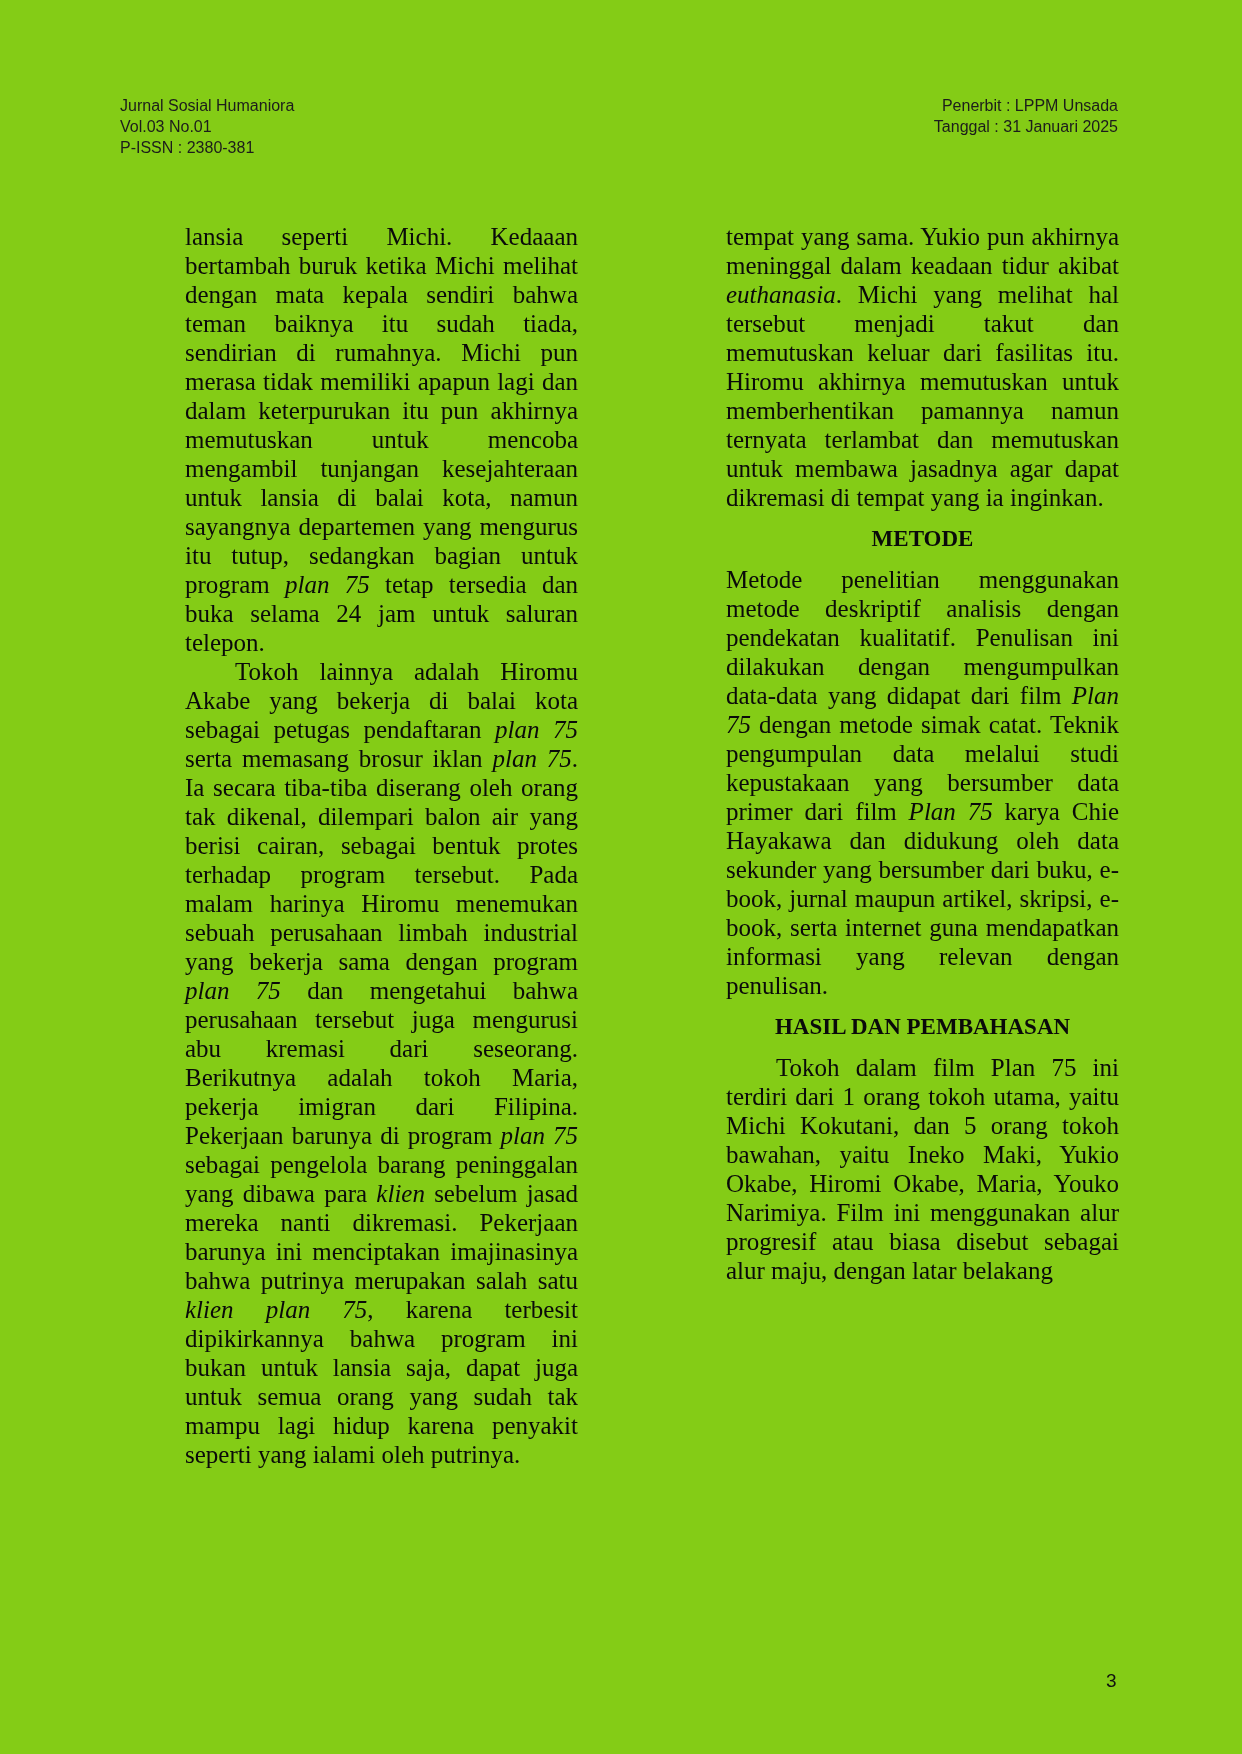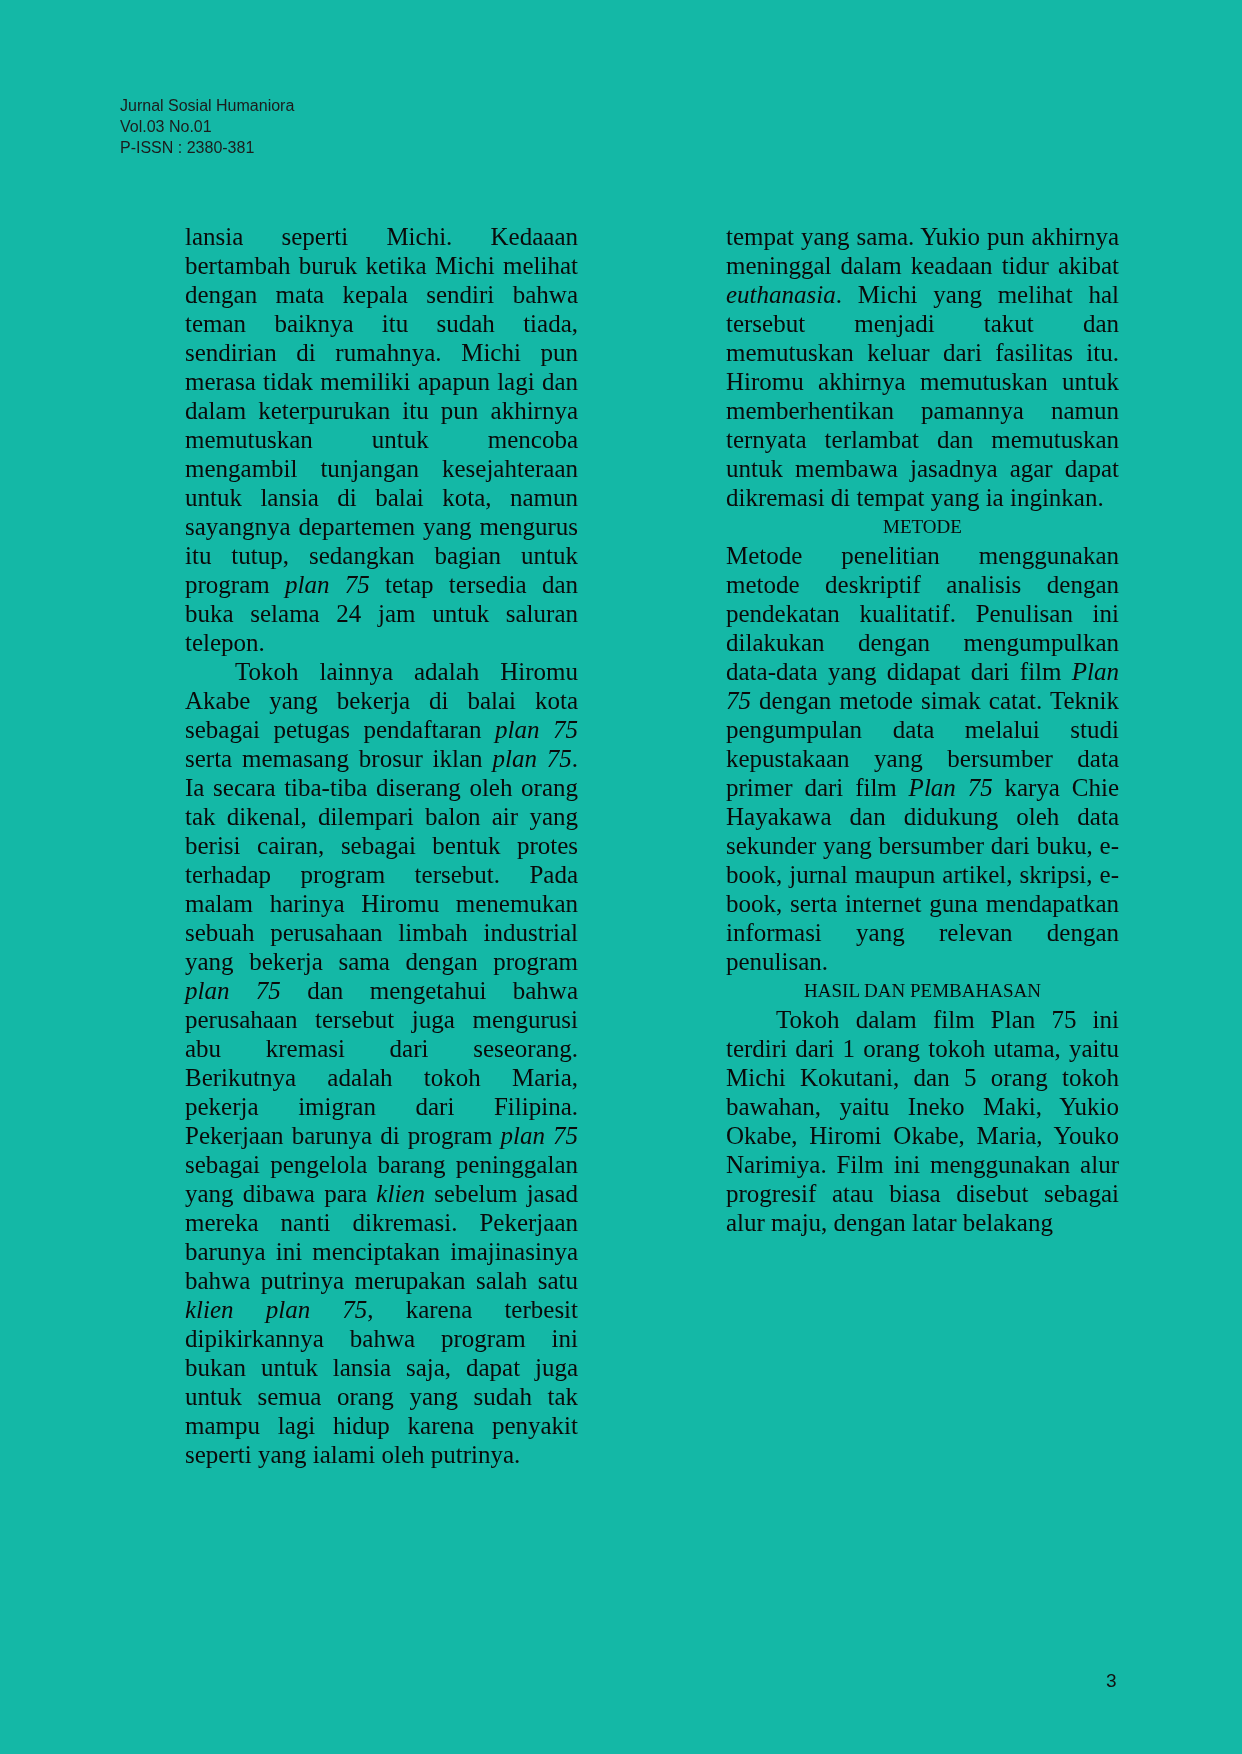--- a/index.html
+++ b/index.html
@@ -8,21 +8,21 @@
     height: 1754px;
     background: #ffffff;
     position: relative;
     font-family: "Liberation Serif", serif;
     color: #0a0a0a;
     overflow: hidden;
   }
   .page {
     position: absolute;
     inset: 0;
-    background: #14b8a6;
+    background: #84cc16;
   }
   
   .page-header {
     position: absolute;
     top: 95px;
     left: 120px;
     right: 124px;
     display: flex;
     justify-content: space-between;
     font-family: "Liberation Sans", sans-serif;
@@ -43,24 +43,24 @@
     width: 393px;
     font-size: 25px;
     line-height: 29px;
     text-align: justify;
     hyphens: none;
   }
   .col p { margin: 0; }
   .col p.indent { text-indent: 50px; }
   .col em { }
   .col h3 {
-    margin: 0;
-    font-size: 19px;
+    margin: 12px;
+    font-size: 23px;
     line-height: 29px;
-    font-weight: 400;
+    font-weight: 700;
     text-align: center;
   }
   [data-name="metode-heading"] { margin-top: 86px; }
   [data-name="hasil-heading"]  { margin-top: 44px; margin-bottom: 53px; }
   
   .page-number {
     position: absolute;
     top: 1670px;
     left: 1106px;
     font-family: "Liberation Sans", sans-serif;
@@ -72,20 +72,24 @@
 <body>
 
 <div class="page" data-name="journal-page">
 
   <header class="page-header" data-name="page-header">
     <div class="header-left" data-name="journal-info-block">
       <div data-name="journal-title">Jurnal Sosial Humaniora</div>
       <div data-name="journal-volume">Vol.03 No.01</div>
       <div data-name="journal-issn">P-ISSN : 2380-381</div>
     </div>
+    <div class="header-right" data-name="publisher-info-block">
+      <div data-name="publisher-name">Penerbit : LPPM Unsada</div>
+      <div data-name="publish-date">Tanggal : 31 Januari 2025</div>
+    </div>
   </header>
 
   <main class="columns" data-name="article-body">
     <section class="col" id="col-left" data-name="column-left">
         <p data-name="paragraph-lansia-continuation"><span>lansia seperti Michi. Kedaaan bertambah buruk ketika Michi melihat dengan mata kepala sendiri bahwa teman baiknya itu sudah tiada, sendirian di rumahnya. Michi pun merasa tidak memiliki apapun lagi dan dalam keterpurukan itu pun akhirnya memutuskan untuk mencoba mengambil tunjangan kesejahteraan untuk lansia di balai kota, namun sayangnya departemen yang mengurus itu tutup, sedangkan bagian untuk program </span><em>plan 75</em><span> tetap tersedia dan buka selama 24 jam untuk saluran telepon.</span></p>
         <p class="indent" data-name="paragraph-tokoh-lainnya"><span>Tokoh lainnya adalah Hiromu Akabe yang bekerja di balai kota sebagai petugas pendaftaran </span><em>plan 75</em><span> serta memasang brosur iklan </span><em>plan 75</em><span>. Ia secara tiba-tiba diserang oleh orang tak dikenal, dilempari balon air yang berisi cairan, sebagai bentuk protes terhadap program tersebut. Pada malam harinya  Hiromu menemukan sebuah perusahaan limbah industrial yang bekerja sama dengan program </span><em>plan 75</em><span> dan mengetahui bahwa perusahaan tersebut juga mengurusi abu kremasi dari seseorang. Berikutnya adalah tokoh Maria, pekerja imigran dari Filipina. Pekerjaan barunya di program </span><em>plan 75</em><span> sebagai pengelola barang peninggalan yang dibawa para </span><em>klien</em><span> sebelum jasad mereka nanti dikremasi. Pekerjaan barunya ini menciptakan imajinasinya bahwa putrinya merupakan salah satu </span><em>klien plan 75</em><span>, karena terbesit dipikirkannya bahwa program ini bukan untuk lansia saja,  dapat juga untuk semua orang yang sudah tak mampu lagi hidup karena penyakit seperti yang ialami oleh putrinya.</span></p>
       </section>
     <section class="col" id="col-right" data-name="column-right">
         <p data-name="paragraph-tempat-yang-sama"><span>tempat yang sama. Yukio pun akhirnya meninggal dalam keadaan tidur akibat </span><em>euthanasia</em><span>. Michi yang melihat hal tersebut menjadi takut dan memutuskan keluar dari fasilitas itu. Hiromu akhirnya memutuskan untuk memberhentikan pamannya namun ternyata terlambat dan memutuskan untuk membawa jasadnya agar dapat dikremasi di tempat yang ia inginkan.</span></p>
         <h3 data-name="metode-heading">METODE</h3>

